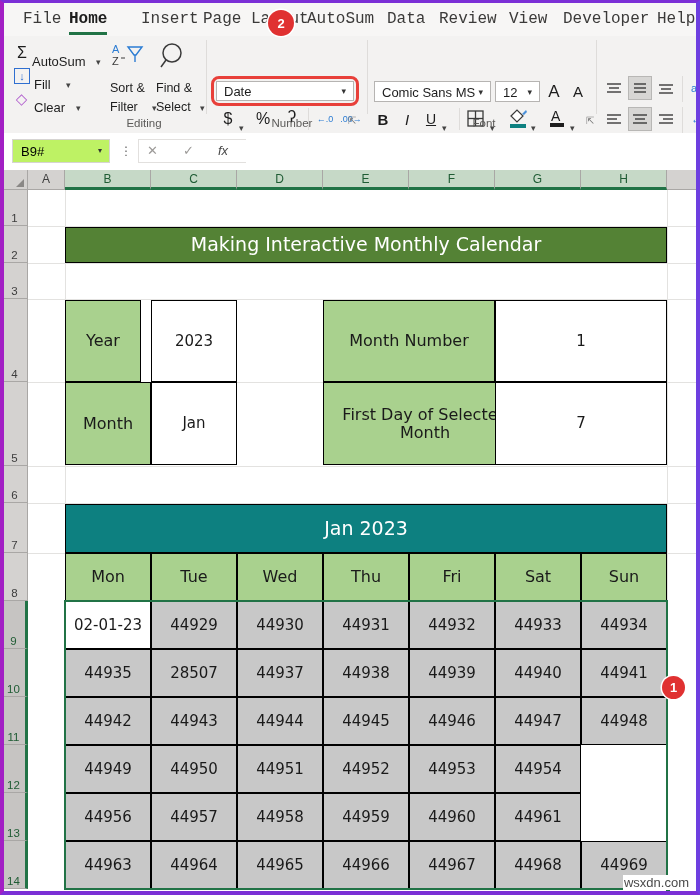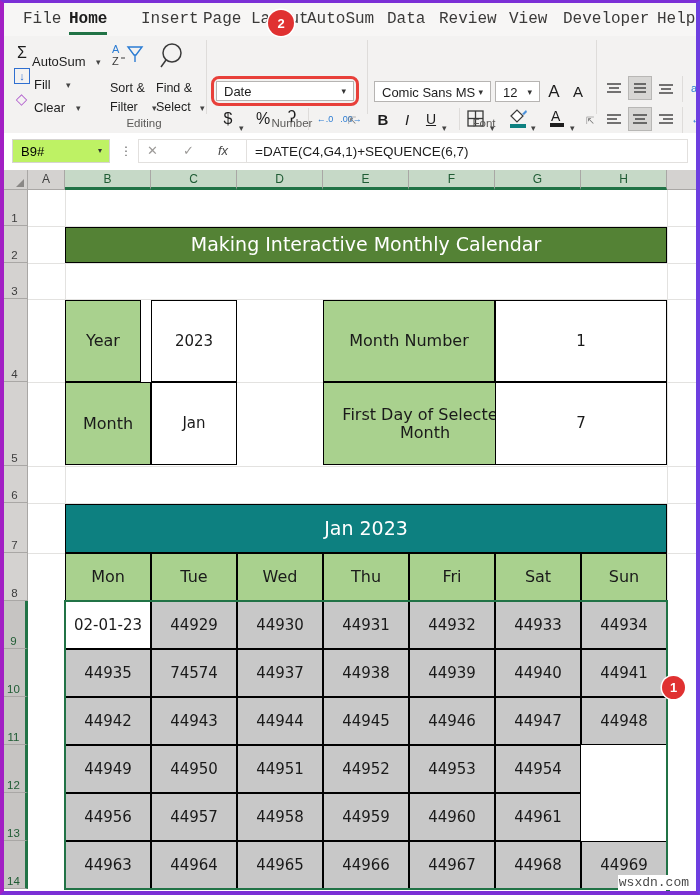--- a/index.html
+++ b/index.html
@@ -127,21 +127,21 @@
   }
   
   .badge {
     position:absolute; border-radius:50%; background:#e03131; color:#fff;
     display:flex; align-items:center; justify-content:center;
     font-size:13px; font-weight:bold; z-index:20;
     box-shadow:0 0 0 1.5px #fff;
   }
   .watermark {
     position:absolute; right:6px; bottom:1px; font-size:13px; color:#4a4a4a;
-    font-family:Liberation Mono, monospace; z-index:15; background:#fff; padding:0 1px;
+    font-family:Liberation Sans, sans-serif; z-index:15; background:#fff; padding:0 1px;
   }
 </style>
 </head>
 <body>
 
 <div id="app">
 
   <div class="ribbon">
 
     <div class="tabbar">
@@ -318,23 +318,20 @@
     <div class="namebox">
       <span class="nv">B9#</span>
       <span class="nc">▾</span>
     </div>
     <div class="fbdots">⋮</div>
     <div class="fbicons">
       <span style="position:absolute;left:8px;top:3px;font-size:13px;color:#9c9a98">✕</span>
       <span style="position:absolute;left:44px;top:3px;font-size:13px;color:#9c9a98">✓</span>
       <span style="position:absolute;left:79px;top:3px;font-size:13px;font-style:italic;color:#4a4a4a">fx</span>
     </div>
-    <div class="finput">
-      <span>=DATE(C4,G4,1)+SEQUENCE(6,7)</span>
-    </div>
   </div>
 
   <div class="sheet">
 
     <div class="corner"></div>
 
     <div class="colhdr" style="left:24px;right:0">
       <div class="ch" style="left:0px;width:37px">A</div>
       <div class="ch sel" style="left:37px;width:86px">B</div>
       <div class="ch sel" style="left:123px;width:86px">C</div>
@@ -427,21 +424,21 @@
 
       <div class="cblk dcell active" style="left:37px;top:411px;width:86px;height:48px">02-01-23</div>
       <div class="cblk dcell" style="left:123px;top:411px;width:86px;height:48px">44929</div>
       <div class="cblk dcell" style="left:209px;top:411px;width:86px;height:48px">44930</div>
       <div class="cblk dcell" style="left:295px;top:411px;width:86px;height:48px">44931</div>
       <div class="cblk dcell" style="left:381px;top:411px;width:86px;height:48px">44932</div>
       <div class="cblk dcell" style="left:467px;top:411px;width:86px;height:48px">44933</div>
       <div class="cblk dcell" style="left:553px;top:411px;width:86px;height:48px">44934</div>
 
       <div class="cblk dcell" style="left:37px;top:459px;width:86px;height:48px">44935</div>
-      <div class="cblk dcell" style="left:123px;top:459px;width:86px;height:48px">74574</div>
+      <div class="cblk dcell" style="left:123px;top:459px;width:86px;height:48px">28507</div>
       <div class="cblk dcell" style="left:209px;top:459px;width:86px;height:48px">44937</div>
       <div class="cblk dcell" style="left:295px;top:459px;width:86px;height:48px">44938</div>
       <div class="cblk dcell" style="left:381px;top:459px;width:86px;height:48px">44939</div>
       <div class="cblk dcell" style="left:467px;top:459px;width:86px;height:48px">44940</div>
       <div class="cblk dcell" style="left:553px;top:459px;width:86px;height:48px">44941</div>
 
       <div class="cblk dcell" style="left:37px;top:507px;width:86px;height:48px">44942</div>
       <div class="cblk dcell" style="left:123px;top:507px;width:86px;height:48px">44943</div>
       <div class="cblk dcell" style="left:209px;top:507px;width:86px;height:48px">44944</div>
       <div class="cblk dcell" style="left:295px;top:507px;width:86px;height:48px">44945</div>

